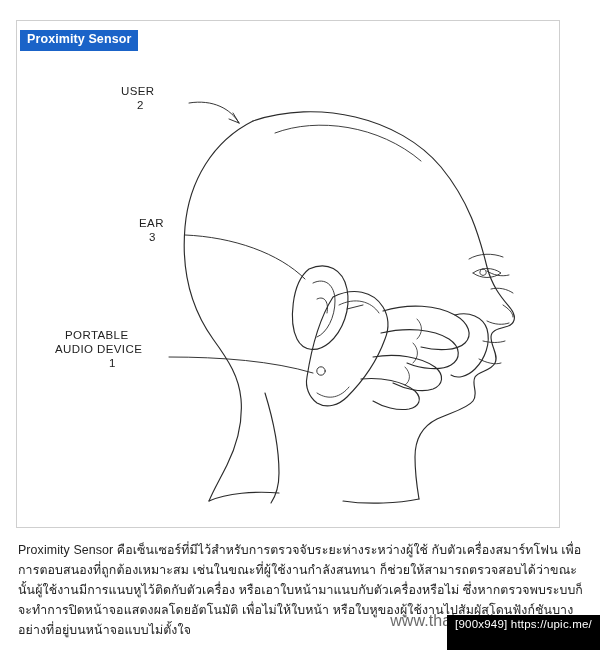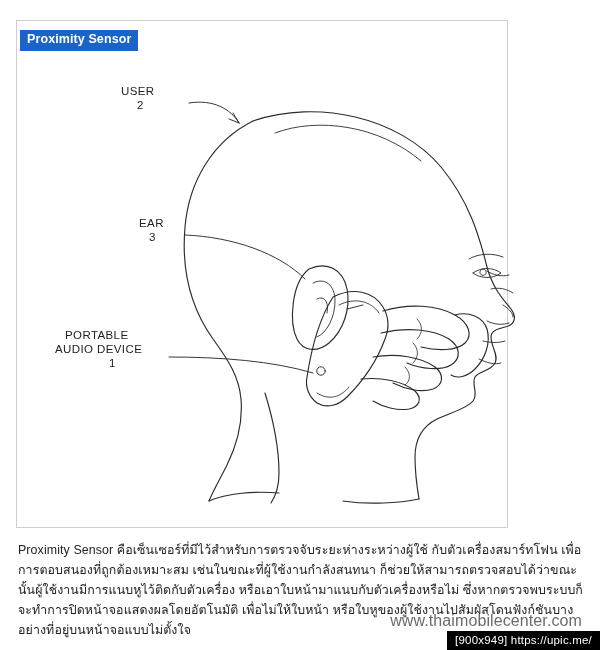--- a/index.html
+++ b/index.html
@@ -31,21 +31,21 @@
     padding: 3px 7px 4px 7px;
     line-height: 1.1;
     letter-spacing: 0.1px;
     white-space: nowrap;
   }
   
   .diagram-frame {
     position: absolute;
     left: 16px;
     top: 20px;
-    width: 492px;
+    width: 544px;
     height: 508px;
     border: 1px solid #cfcfcf;
     box-sizing: border-box;
     background: #ffffff;
   }
   .diagram-svg {
     position: absolute;
     left: 0;
     top: 0;
     width: 568px;
@@ -80,21 +80,21 @@
     color: #6b6b6b;
     letter-spacing: 0.1px;
   }
   .dim-badge {
     position: absolute;
     right: 0px;
     bottom: 0px;
     background: #000000;
     color: #ffffff;
     font-size: 11.5px;
-    padding: 3px 8px 4px 8px;
+    padding: 3px 8px 20px 8px;
     letter-spacing: 0.2px;
     white-space: nowrap;
   }
   .dim-badge .dim-url {
     color: #ffffff;
   }
 </style>
 </head>
 <body>
 

